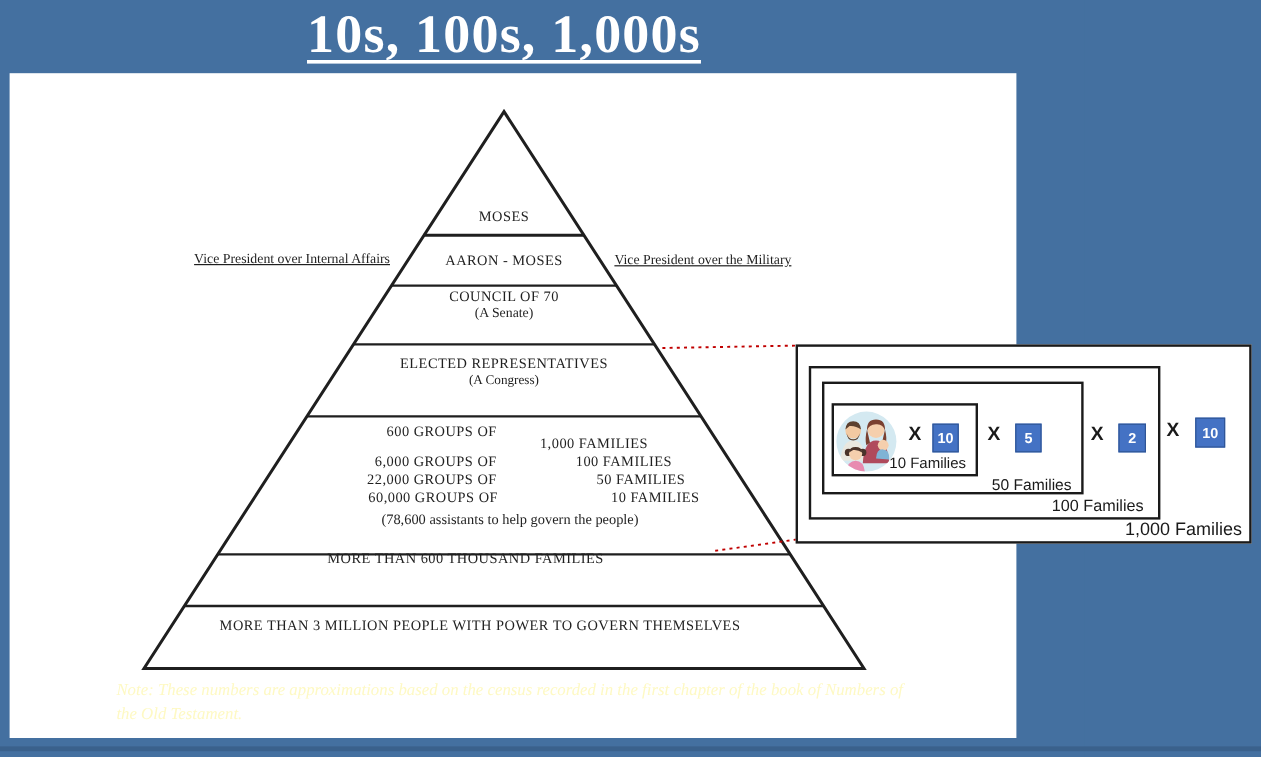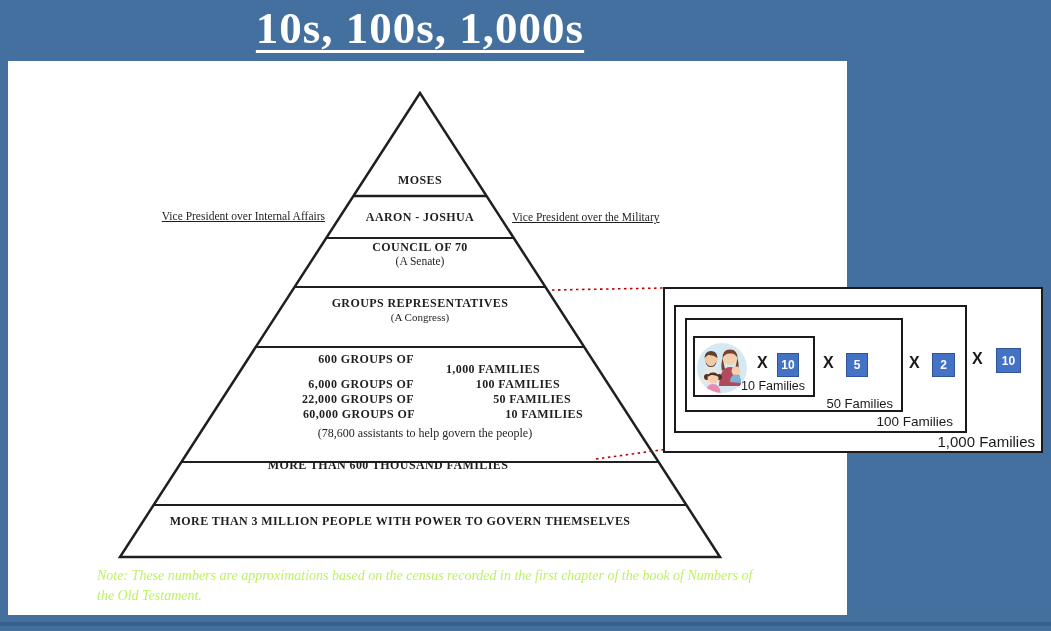--- a/index.html
+++ b/index.html
@@ -20,29 +20,29 @@
     background: #ffffff; z-index: 1;
   }
   .bottom-stripe {
     position: absolute; left: 0; top: 622px; width: 1051px; height: 4px;
     background: #3A618C; z-index: 0;
   }
 
   svg.diagram { position: absolute; left: 0; top: 0; width: 1051px; height: 631px; z-index: 3; pointer-events: none; }
 
   .lbl { position: absolute; color: #1f1f1f; white-space: nowrap; z-index: 2; }
-  .caps { font-weight: bold; font-size: 12px; letter-spacing: 0.4px; }
+  .caps { font-weight: normal; font-size: 12px; letter-spacing: 0.4px; }
   .ctr { text-align: center; }
   .rgt { text-align: right; }
 
   .vp { font-size: 11.5px; text-decoration: underline; }
 
   .note-text {
     position: absolute; left: 97px; top: 566px; width: 660px;
-    font-style: italic; font-size: 14px; line-height: 1.45; color: #bef264; z-index: 2;
+    font-style: italic; font-size: 14px; line-height: 1.45; color: #fef9c3; z-index: 2;
   }
 
   
   .obox { position: absolute; background: #ffffff; border: 2px solid #1a1a1a; z-index: 5; }
   .obox-label { position: absolute; z-index: 7; font-family: "Liberation Sans", sans-serif; color: #1a1a1a; white-space: nowrap; }
   .x-sym { position: absolute; z-index: 7; font-family: "Liberation Sans", sans-serif; font-size: 16px; font-weight: 600; color: #1a1a1a; }
   .mult { position: absolute; z-index: 7; background: #4472C4; border: 1px solid #2F5597; color: #ffffff;
           font-family: "Liberation Sans", sans-serif; font-size: 12px; font-weight: bold;
           display: flex; align-items: center; justify-content: center; }
   .family-wrap { position: absolute; left: 696px; top: 340px; width: 52px; height: 56px; z-index: 7; }
@@ -64,29 +64,29 @@
     <line x1="326" y1="238" x2="514" y2="238" stroke="#1f1f1f" stroke-width="2"></line>
     <line x1="295" y1="287" x2="545" y2="287" stroke="#1f1f1f" stroke-width="2"></line>
     <line x1="256" y1="347" x2="584" y2="347" stroke="#1f1f1f" stroke-width="2"></line>
     <line x1="181" y1="462" x2="659" y2="462" stroke="#1f1f1f" stroke-width="2"></line>
     <line x1="154" y1="505" x2="686" y2="505" stroke="#1f1f1f" stroke-width="2"></line>
     <line x1="552" y1="290" x2="664" y2="288" stroke="#C00000" stroke-width="1.6" stroke-dasharray="2.5 3.5"></line>
     <line x1="596" y1="459" x2="668" y2="449" stroke="#C00000" stroke-width="1.6" stroke-dasharray="2.5 3.5"></line>
   </svg>
 
   <div class="lbl caps ctr" style="left:320px; top:173px; width:200px;">MOSES</div>
-  <div class="lbl caps ctr" style="left:320px; top:210px; width:200px;">AARON - JOSHUA</div>
+  <div class="lbl caps ctr" style="left:320px; top:210px; width:200px;">AARON - MOSES</div>
 
   <div class="lbl vp rgt" style="left:120px; top:210px; width:205px;">Vice President over Internal Affairs</div>
   <div class="lbl vp" style="left:512px; top:211px;">Vice President over the Military</div>
 
   <div class="lbl caps ctr" style="left:320px; top:240px; width:200px;">COUNCIL OF 70</div>
   <div class="lbl ctr" style="left:320px; top:255px; width:200px; font-size:11.5px;">(A Senate)</div>
 
-  <div class="lbl caps ctr" style="left:300px; top:296px; width:240px;">GROUPS REPRESENTATIVES</div>
+  <div class="lbl caps ctr" style="left:300px; top:296px; width:240px;">ELECTED REPRESENTATIVES</div>
   <div class="lbl ctr" style="left:320px; top:311px; width:200px; font-size:11px;">(A Congress)</div>
 
   <div class="lbl caps rgt" style="left:214px; top:352px; width:200px;">600 GROUPS OF</div>
   <div class="lbl caps rgt" style="left:380px; top:362px; width:160px;">1,000 FAMILIES</div>
   <div class="lbl caps rgt" style="left:214px; top:377px; width:200px;">6,000 GROUPS OF</div>
   <div class="lbl caps rgt" style="left:400px; top:377px; width:160px;">100 FAMILIES</div>
   <div class="lbl caps rgt" style="left:214px; top:392px; width:200px;">22,000 GROUPS OF</div>
   <div class="lbl caps rgt" style="left:411px; top:392px; width:160px;">50 FAMILIES</div>
   <div class="lbl caps rgt" style="left:214px; top:407px; width:201px;">60,000 GROUPS OF</div>
   <div class="lbl caps rgt" style="left:423px; top:407px; width:160px;">10 FAMILIES</div>

